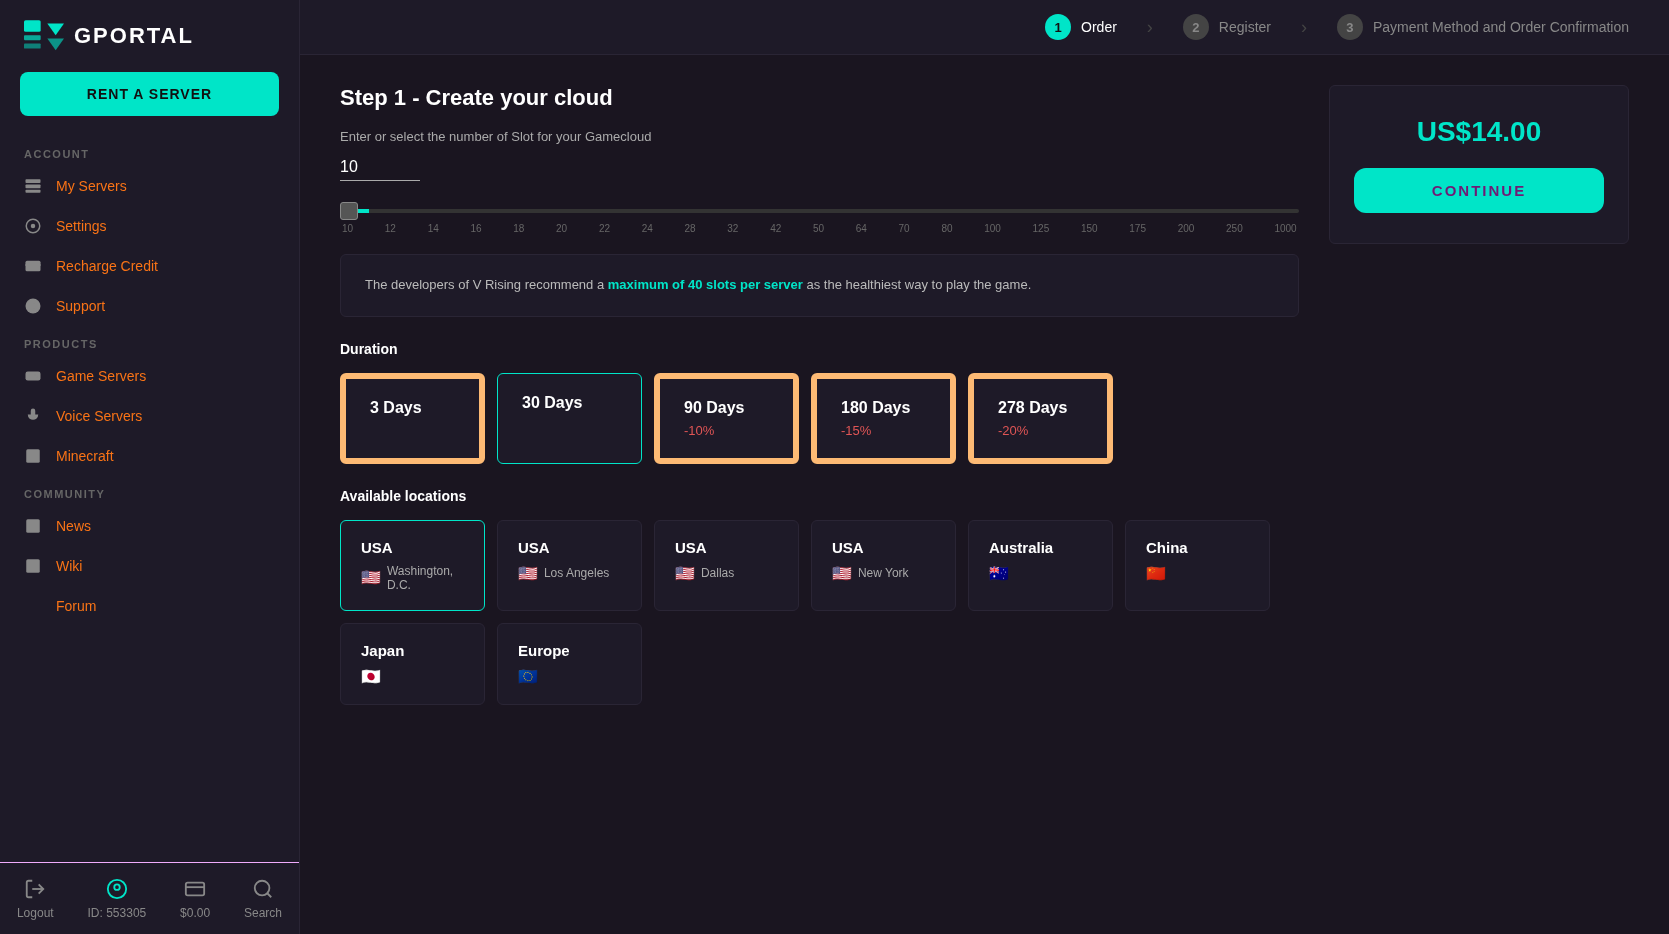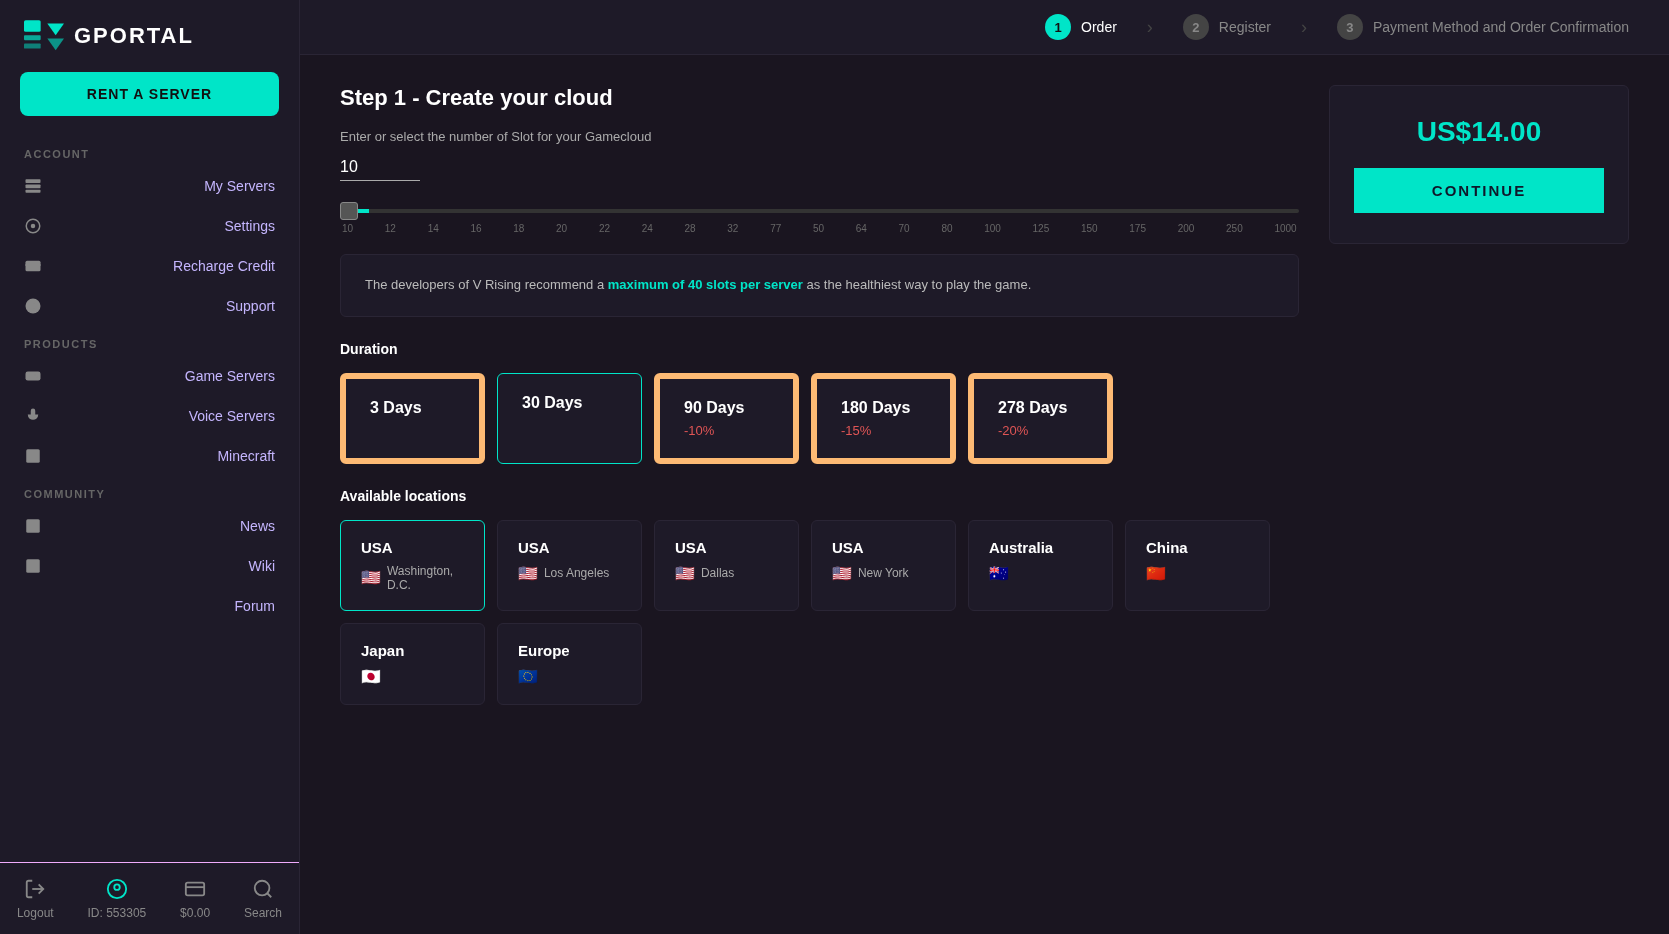--- a/index.html
+++ b/index.html
@@ -64,25 +64,24 @@
       letter-spacing: 1.5px;
       padding: 12px 24px 6px 24px;
       text-transform: uppercase;
     }
 
     .sidebar-item {
       display: flex;
       align-items: center;
       gap: 14px;
       padding: 11px 24px;
-      color: #c4b5fd;
+      color: #f97316;
       font-size: 14px;
       cursor: pointer;
       border-radius: 0;
-      justify-content: space-between;
     }
 
     .sidebar-icon {
       width: 18px;
       height: 18px;
       display: flex;
       align-items: center;
       justify-content: center;
       color: #888;
       flex-shrink: 0;
@@ -196,23 +195,23 @@
     }
 
     .price-amount {
       color: #00e5c8;
       font-size: 28px;
       font-weight: 700;
     }
 
     .continue-btn {
       background: #00e5c8;
-      color: #0f172a;
+      color: #701a75;
       border: none;
-      border-radius: 0;
+      border-radius: 12px;
       padding: 14px 40px;
       font-size: 15px;
       font-weight: 700;
       letter-spacing: 2px;
       cursor: pointer;
       width: 100%;
     }
 
     
     .step-title {
@@ -588,21 +587,21 @@
           <span>10</span>
           <span>12</span>
           <span>14</span>
           <span>16</span>
           <span>18</span>
           <span>20</span>
           <span>22</span>
           <span>24</span>
           <span>28</span>
           <span>32</span>
-          <span>77</span>
+          <span>42</span>
           <span>50</span>
           <span>64</span>
           <span>70</span>
           <span>80</span>
           <span>100</span>
           <span>125</span>
           <span>150</span>
           <span>175</span>
           <span>200</span>
           <span>250</span>

